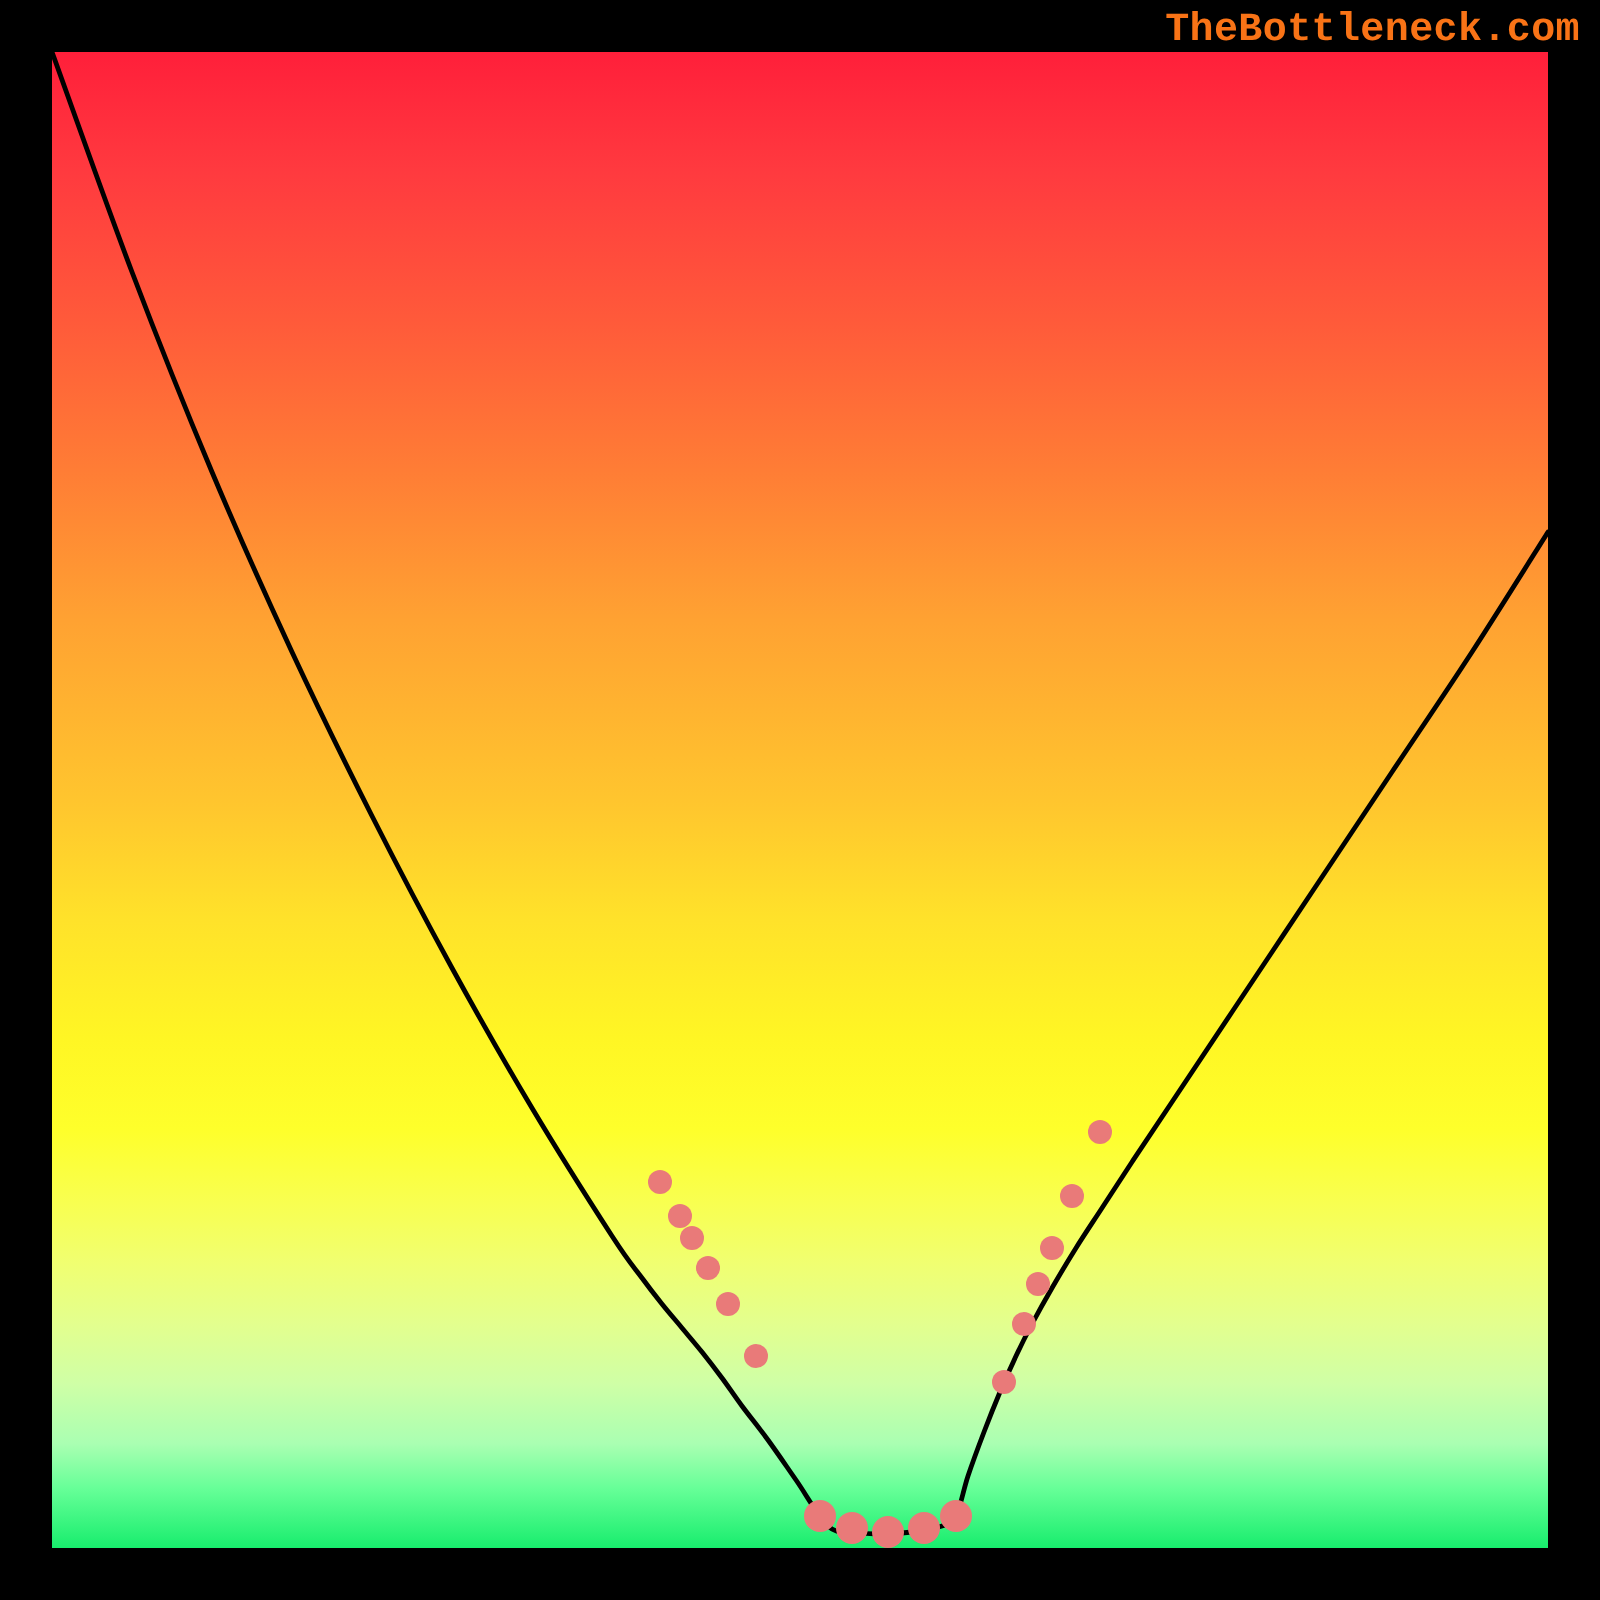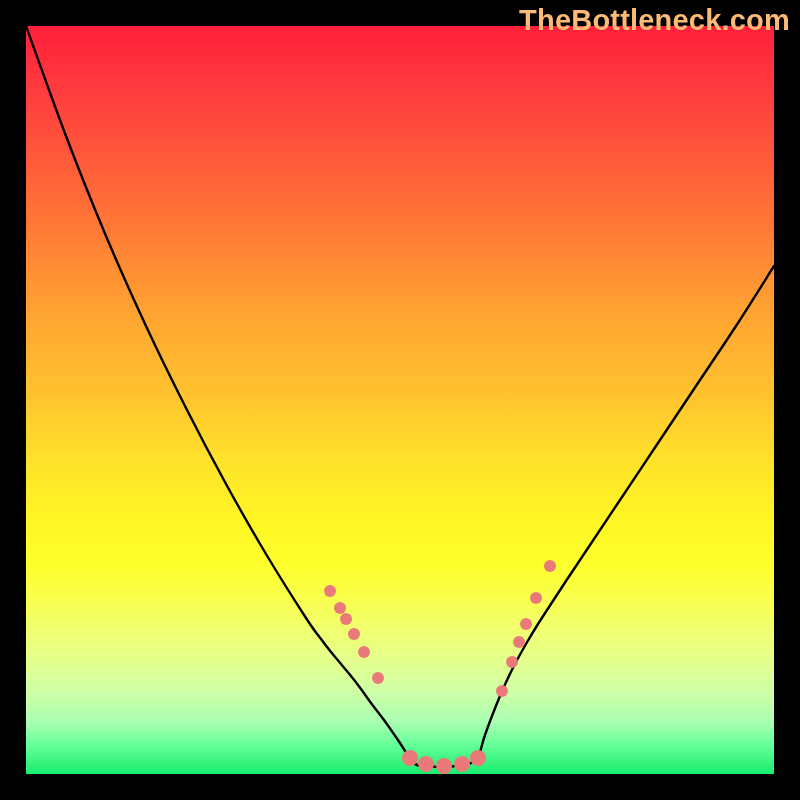--- a/index.html
+++ b/index.html
@@ -46,24 +46,24 @@
       #cfffa6 89%,
       #aaffb2 93%,
       #67ff98 96%,
       #18ed6d 100%
     );
   }
   .watermark {
     position: absolute;
     top: 4px;
     right: 10px;
-    font-family: Liberation Sans, sans-serif;
-    font-size: 29px;
+    font-family: Liberation Mono, monospace;
+    font-size: 20px;
     font-weight: 600;
-    color: #fdba74;
+    color: #f97316;
     letter-spacing: 0.2px;
     user-select: none;
   }
   svg.curve {
     position: absolute;
     inset: 0;
     width: 100%;
     height: 100%;
   }
   .curve-path {

